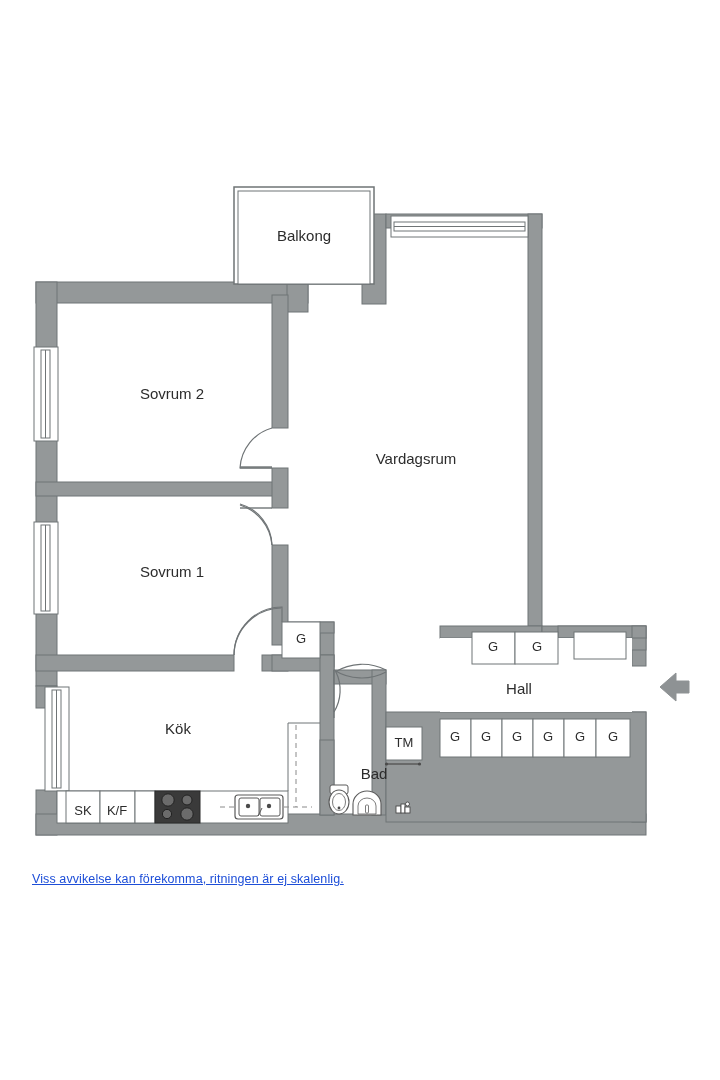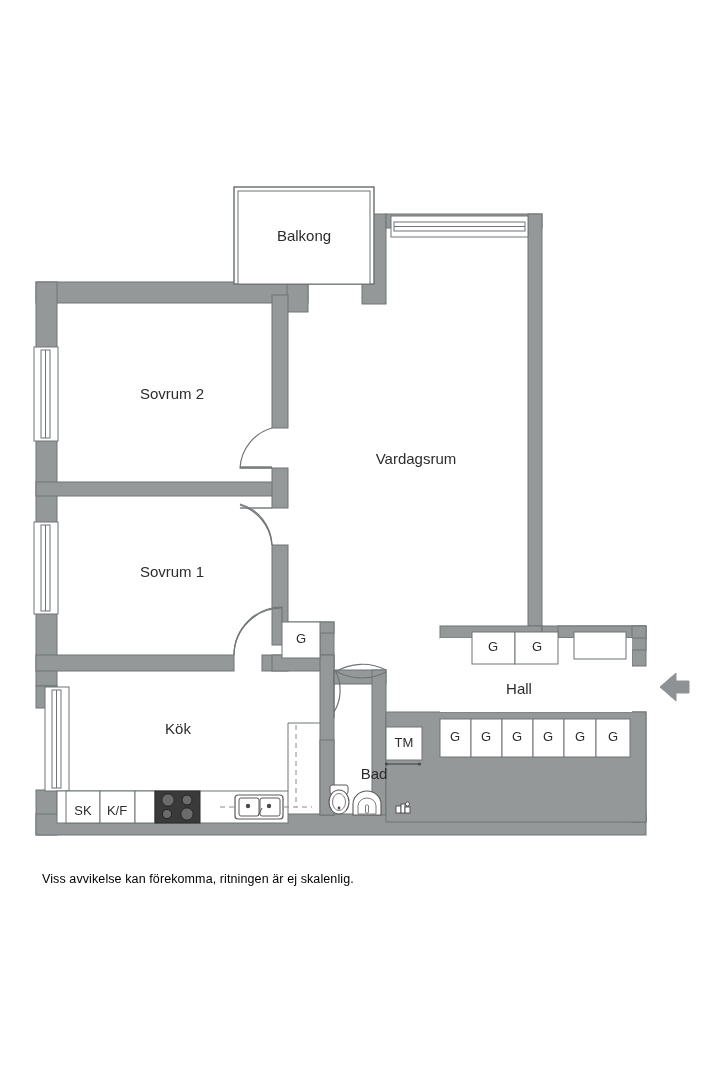--- a/index.html
+++ b/index.html
@@ -30,27 +30,28 @@
   }
   .closetlabel {
     font-family: "Liberation Sans", sans-serif;
     font-size: 13px;
     fill: #2c2c2c;
     text-anchor: middle;
     dominant-baseline: middle;
   }
   .caption {
     position: absolute;
-    left: 42px;
+    left: 32px;
     top: 872px;
     font-family: "Liberation Sans", sans-serif;
     font-size: 12.5px;
-    color: #000000;
+    color: #1d4ed8;
     letter-spacing: 0.1px;
     white-space: nowrap;
+    text-decoration: underline;
   }
 </style>
 </head>
 <body>
 
 <svg id="plan" viewBox="0 0 720 1080" xmlns="http://www.w3.org/2000/svg">
 
   <g stroke="#6f7476" stroke-width="1" fill="#949899">
 
     <rect x="36" y="282" width="272" height="21"></rect>

